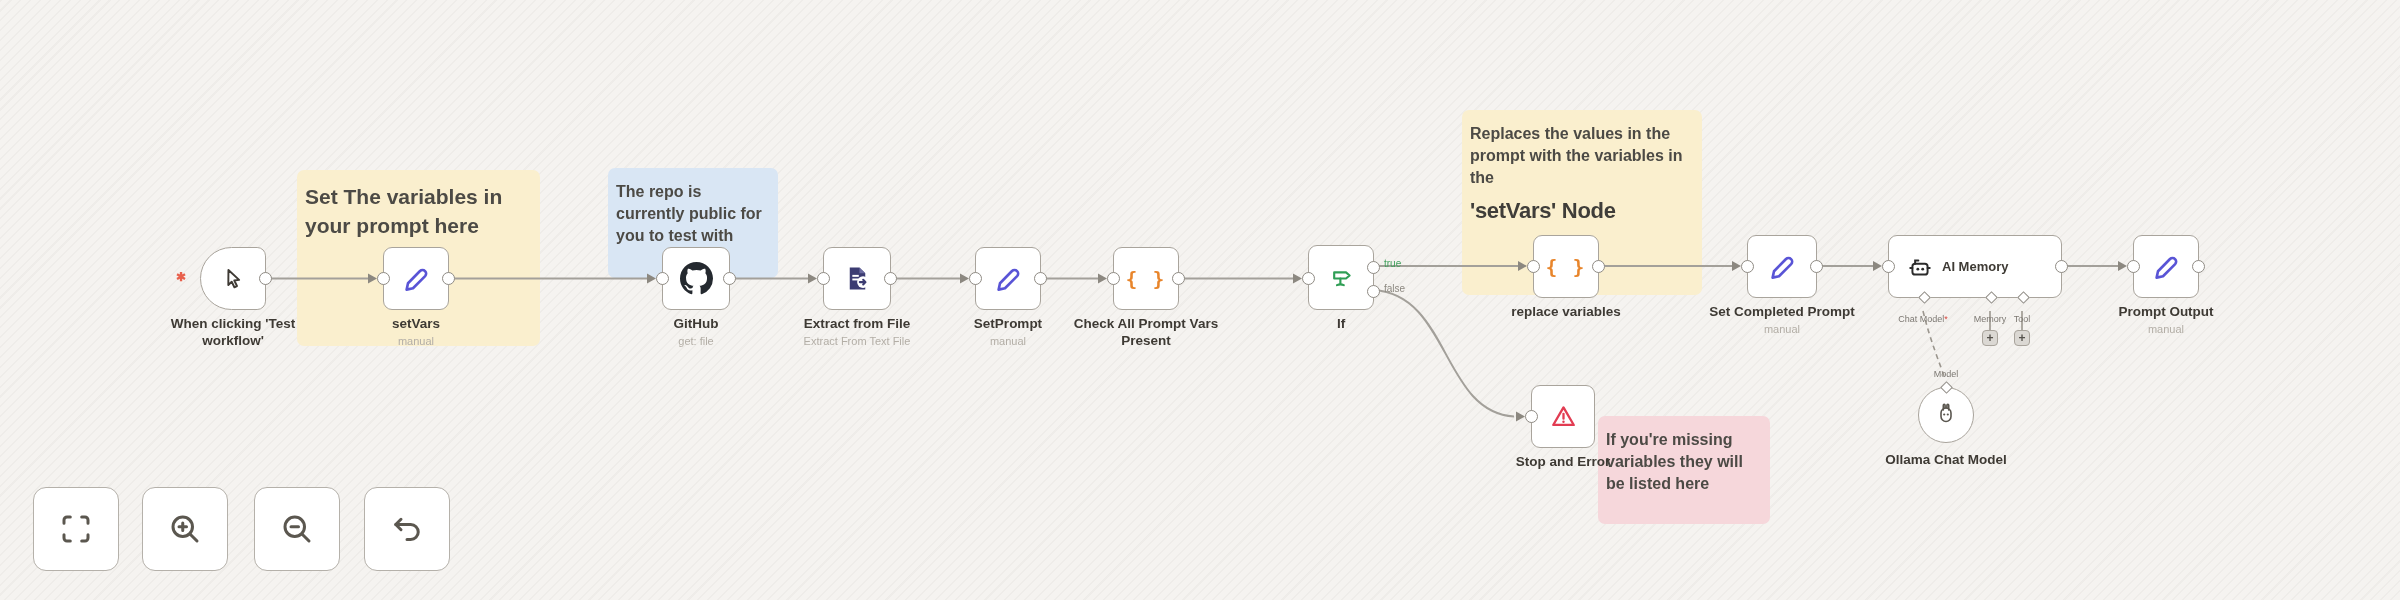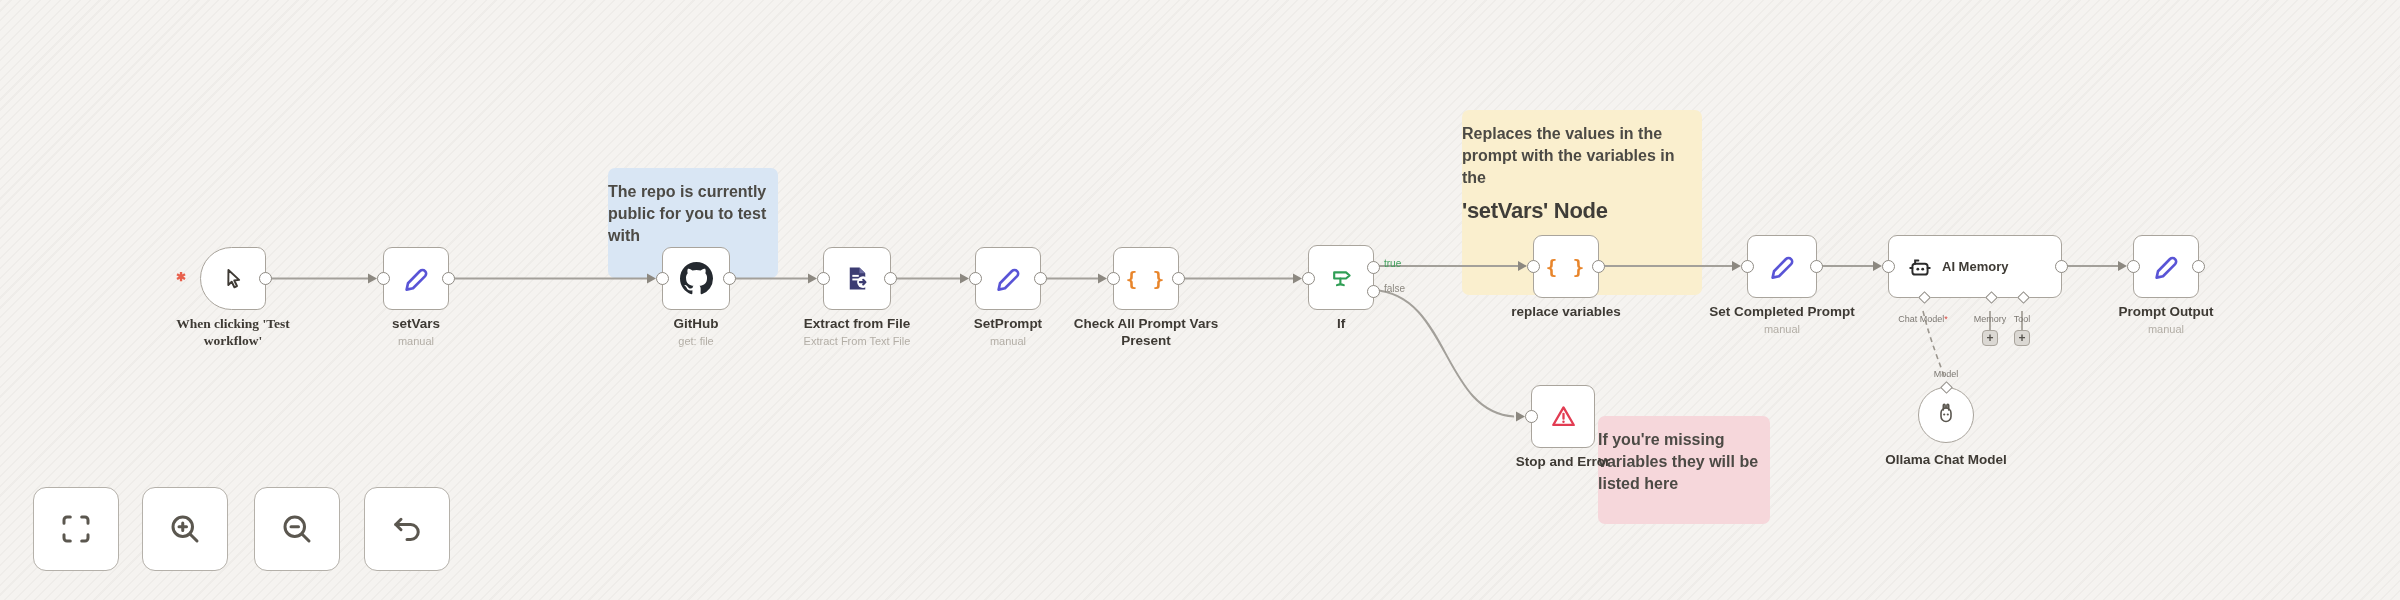--- a/index.html
+++ b/index.html
@@ -8,21 +8,21 @@
     font-family:"Liberation Sans", sans-serif;
     background:#f5f3f0;
   }
   .canvas{
     position:relative;width:2400px;height:600px;
     background:
       repeating-linear-gradient(135deg, rgba(120,114,104,0.05) 0 1.5px, transparent 1.5px 7px),
       #f5f3f0;
   }
   
-  .note{position:absolute;z-index:1;border-radius:7px;padding:13px 0;box-sizing:border-box;color:#4c4a45;}
+  .note{position:absolute;z-index:1;border-radius:7px;padding:13px 8px;box-sizing:border-box;color:#4c4a45;}
   .note p{margin:0;font-weight:700;line-height:1.38;}
   .note-body{font-size:16px;}
   .note-big{font-size:21px;line-height:1.35;}
   .note-heading{font-size:22px;margin-top:7px !important;letter-spacing:-0.3px;color:#3f3d39;}
   
   .wires{position:absolute;left:0;top:0;z-index:2;}
   
   .node{
     position:absolute;z-index:3;width:66px;height:63px;background:#fff;
     border:1.8px solid #a9a49c;border-radius:9px;box-sizing:border-box;
@@ -41,21 +41,21 @@
   .ep.out1{right:-7px;top:14.5px;margin-top:0;}
   .ep.out2{right:-7px;top:38.5px;margin-top:0;}
   .diamond{
     position:absolute;width:9px;height:9px;background:#fff;border:1.6px solid #8f8b84;
     transform:rotate(45deg);box-sizing:border-box;z-index:4;
   }
   .nlabel{
     position:absolute;top:100%;margin-top:7px;left:50%;transform:translateX(-50%);
     width:170px;text-align:center;font-size:13.5px;font-weight:700;color:#3e3a34;line-height:1.25;
   }
-  .nlabel.narrow{width:132px;font-family:Liberation Serif, serif;}
+  .nlabel.narrow{width:132px;}
   .nsub{font-size:11px;font-weight:400;color:#b3aea6;margin-top:2px;}
   .braces{font-family:"DejaVu Sans Mono", monospace;font-size:19px;font-weight:700;color:#e8852b;letter-spacing:2px;}
   .tinylab{position:absolute;z-index:2;font-size:10px;color:#8c8880;transform:translateX(0);}
   .true-lab{color:#3e9e5a;}
   .portlab{position:absolute;z-index:3;font-size:9px;color:#7d7973;transform:translateX(-50%);white-space:nowrap;}
   .req{color:#d6453c;}
   .plusbtn{
     position:absolute;z-index:3;width:16px;height:16px;background:#dbd8d3;border:1.2px solid #a9a49c;
     border-radius:4px;box-sizing:border-box;color:#55524c;font-size:12px;font-weight:700;
     display:flex;align-items:center;justify-content:center;line-height:1;
@@ -65,20 +65,23 @@
   .ctrl{
     position:absolute;z-index:5;width:84px;height:82px;background:#fff;border:1.6px solid #b5b1aa;
     border-radius:13px;display:flex;align-items:center;justify-content:center;cursor:pointer;
   }
 </style>
 </head>
 <body>
 
 <div class="canvas">
 
+  <div class="note" style="left:297px;top:170px;width:243px;height:176px;background:#FAEFCE;">
+    <p class="note-big">Set The variables in your prompt here</p>
+  </div>
   <div class="note" style="left:608px;top:168px;width:170px;height:110px;background:#D9E6F4;">
     <p class="note-body">The repo is currently public for you to test with</p>
   </div>
   <div class="note" style="left:1462px;top:110px;width:240px;height:185px;background:#FAEFCE;">
     <p class="note-body">Replaces the values in the prompt with the variables in the</p>
     <p class="note-heading">'setVars' Node</p>
   </div>
   <div class="note" style="left:1598px;top:372px;width:172px;height:108px;background:#F6D7DB;margin-top:44px;">
     <p class="note-body">If you're missing variables they will be listed here</p>
   </div>

